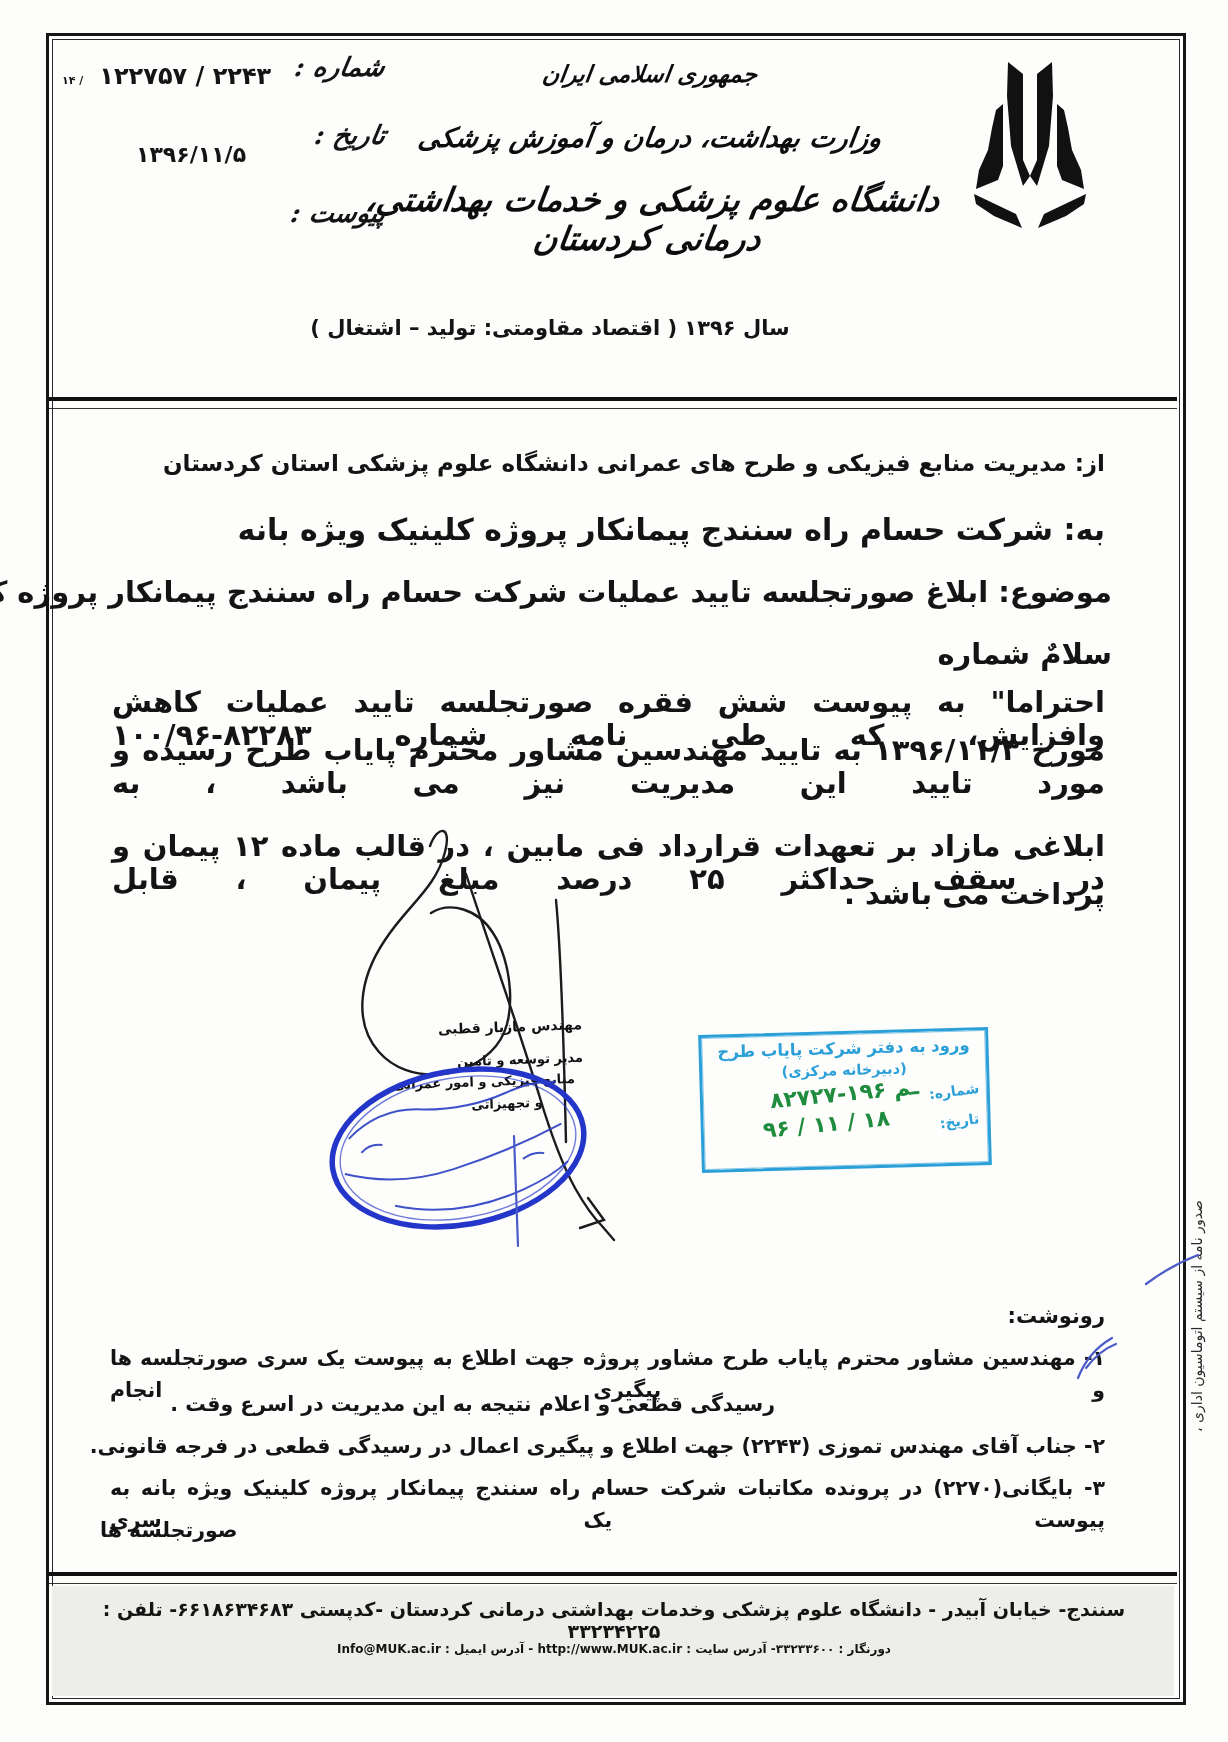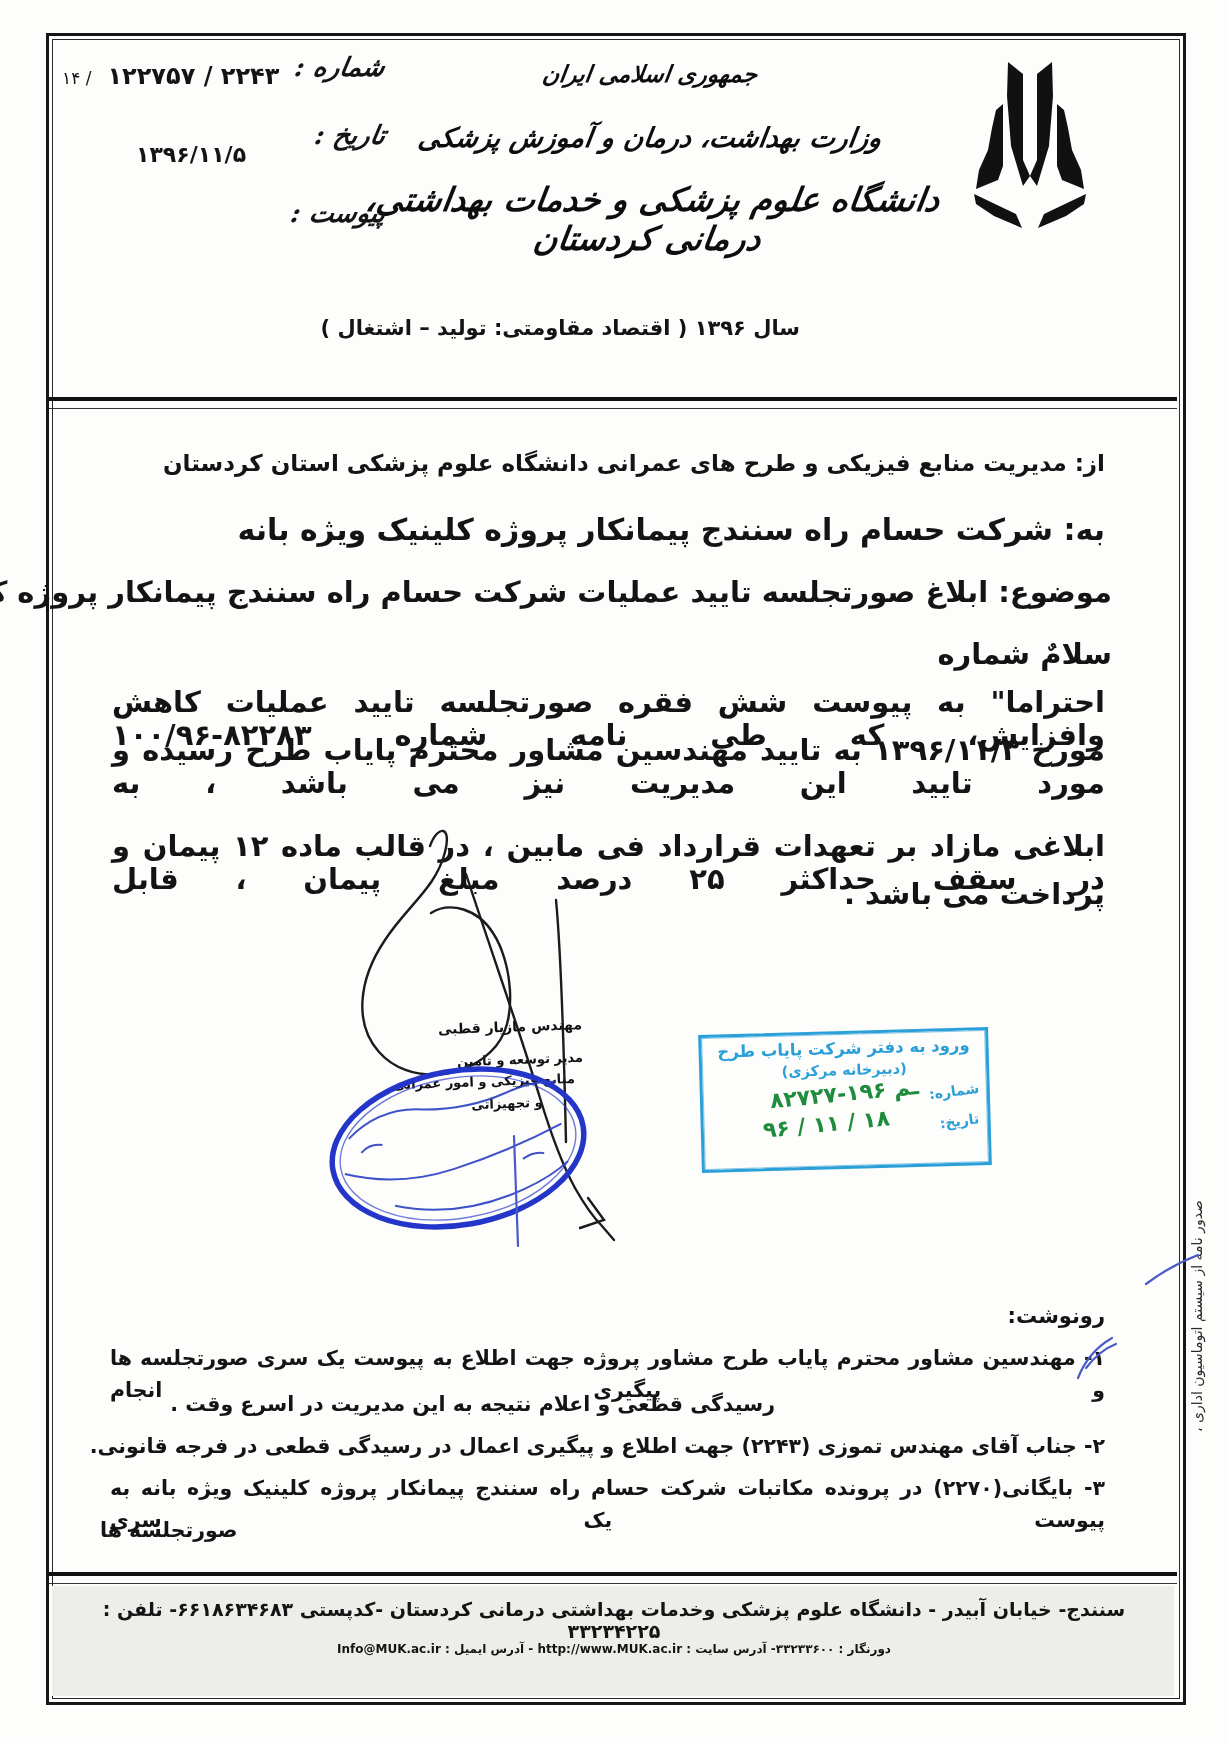--- a/index.html
+++ b/index.html
@@ -18,21 +18,21 @@
     border:3px solid #161616;
     box-shadow: inset 0 0 0 3px #fdfdfb, inset 0 0 0 4px #2a2a2a;
   }
   .hrule-thick{left:49px; width:1128px; height:4px; background:#111;}
   .hrule-thin{left:49px; width:1128px; height:1px; background:#333;}
   
   .callig{font-family:"DejaVu Serif", serif; font-style:italic; font-weight:bold; transform:skewX(-8deg); color:#0d0d0d;}
   .hdr-center{left:370px; width:560px; text-align:center;}
   .fld-label{font-family:"DejaVu Serif", serif; font-style:italic; font-weight:bold; transform:skewX(-10deg); font-size:26px;}
   .num-row{display:flex; align-items:baseline; gap:16px;}
-  .slogan{font-size:21px; font-weight:bold; text-align:right;}
+  .slogan{font-size:21px; font-weight:bold; text-align:center;}
   
   .line{font-weight:bold; white-space:nowrap;}
   .just{white-space:normal; text-align:justify; text-align-last:justify;}
   .body-fs{font-size:29px; line-height:33px;}
   .copy-fs{font-size:20.5px; line-height:32px;}
   
   .entry-stamp{
     left:700px; top:1031px; width:290px; height:138px;
     border:3px solid #2a9fd8; box-shadow:inset 0 0 0 1px rgba(42,159,216,.55);
     transform:rotate(-1.6deg); color:#2a9fd8; box-sizing:border-box; padding:4px 8px 2px 8px;
@@ -74,21 +74,21 @@
       </g>
     </svg>
   </div>
 
   <div class="abs hdr-center callig rtl" style="top:60px; font-size:23px;">جمهوری اسلامی ایران</div>
   <div class="abs hdr-center callig rtl" style="top:122px; font-size:27px;">وزارت بهداشت، درمان و آموزش پزشکی</div>
   <div class="abs hdr-center callig rtl" style="top:180px; font-size:33px; width:640px; left:330px;">دانشگاه علوم پزشکی و خدمات بهداشتی، درمانی کردستان</div>
 
   <div class="abs fld-label rtl" style="right:843px; top:52px;">شماره :</div>
   <div class="abs num-row ltr" style="left:62px; top:62px;">
-    <span style="font-size:17px; font-weight:normal;">۱۴ /</span>
+    <span style="font-size:11px; font-weight:bold;">۱۴ /</span>
     <span style="font-size:24px; font-weight:bold;">۱۲۲۷۵۷ / ۲۲۴۳</span>
   </div>
 
   <div class="abs fld-label rtl" style="right:843px; top:120px;">تاریخ :</div>
   <div class="abs ltr b" style="left:136px; top:142px; font-size:22px;">۱۳۹۶/۱۱/۵</div>
 
   <div class="abs fld-label rtl" style="right:843px; top:198px;">پیوست :</div>
 
   <div class="abs slogan rtl" style="left:300px; top:316px; width:500px;">سال ۱۳۹۶ ( اقتصاد مقاومتی: تولید – اشتغال )</div>
 

